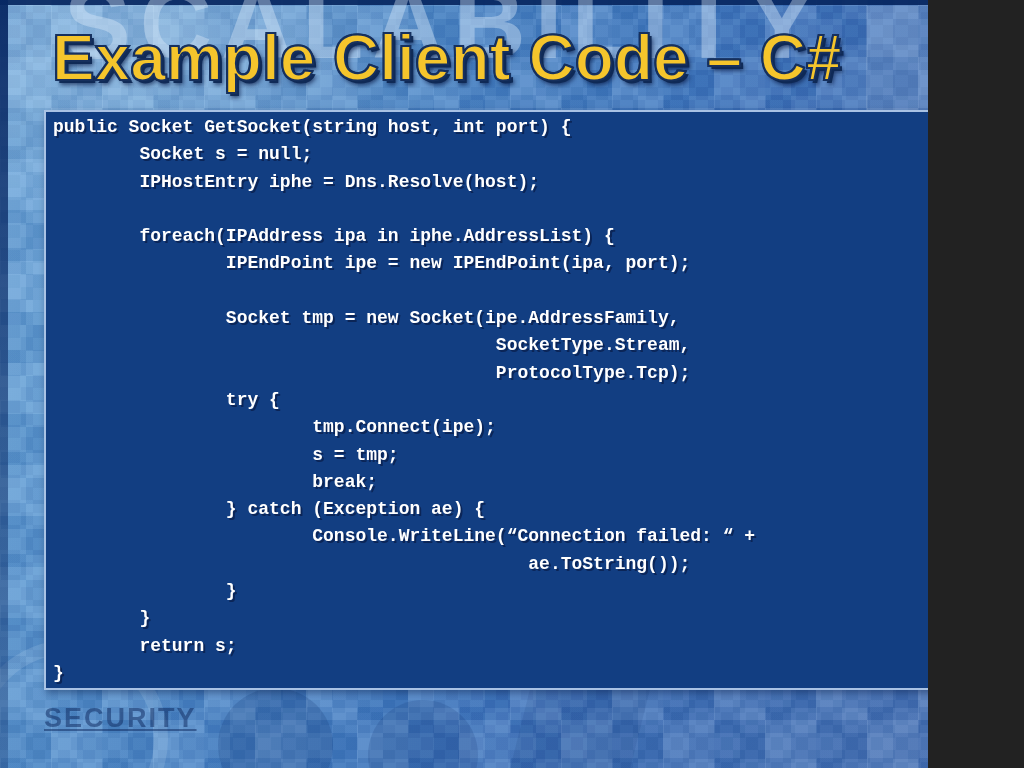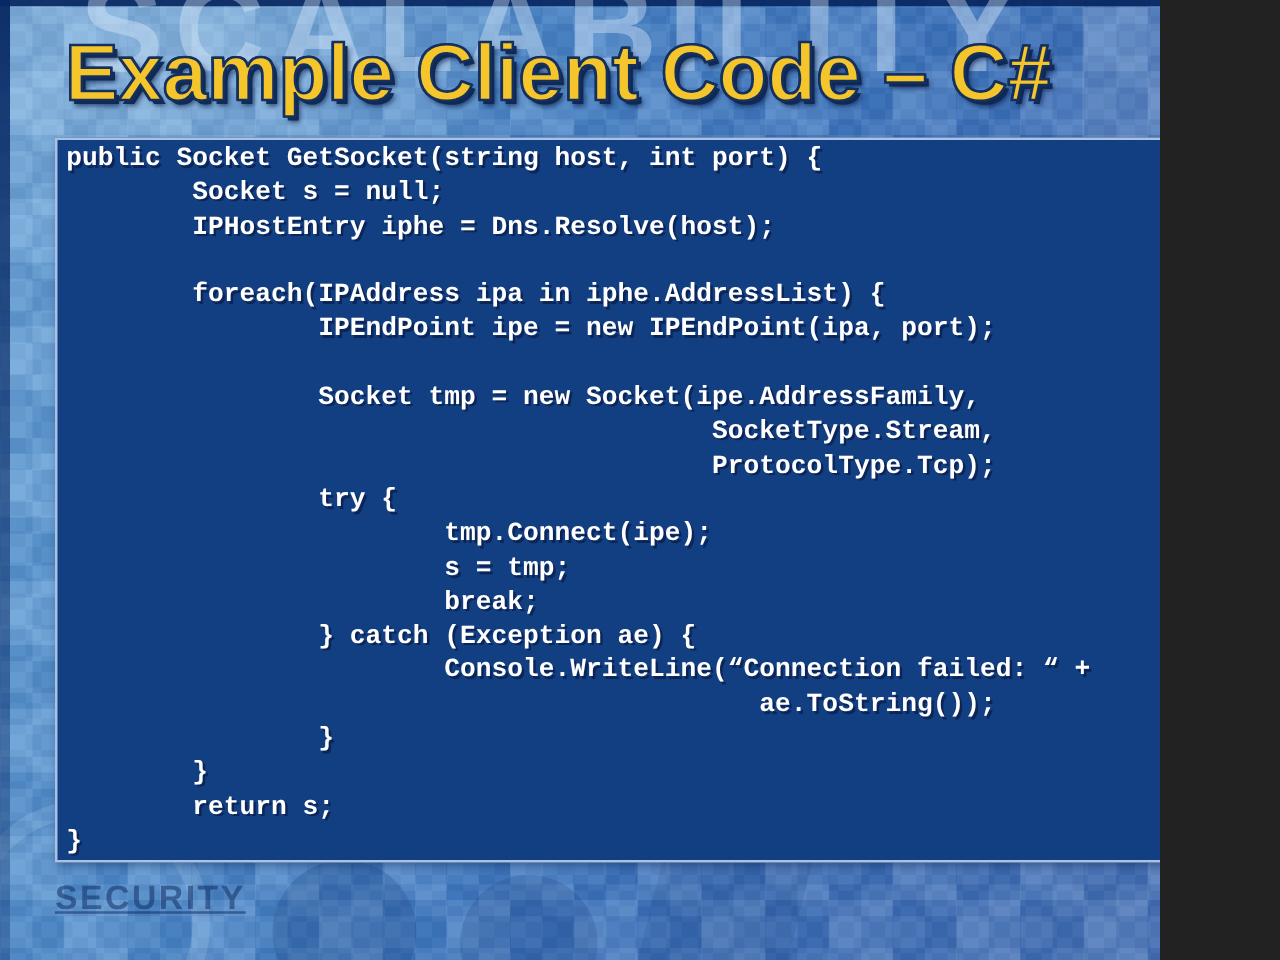--- a/index.html
+++ b/index.html
@@ -62,21 +62,21 @@
     position:absolute;left:44px;top:110px;width:942px;height:580px;z-index:3;
     background:var(--code-panel-bg,#123E82);
     border:2px solid var(--code-panel-border,#A9C2E4);
     box-sizing:border-box;
     box-shadow:2px 3px 7px rgba(5,20,60,0.40);
   }
   .code{
     margin:0;padding:2px 4px 0 7px;
     font-family:"Liberation Mono","DejaVu Sans Mono",monospace;
     font-weight:bold;
-    font-size:21px;line-height:27.3px;
+    font-size:18px;line-height:27.3px;
     white-space:pre;
     color:var(--code-text,#FFFFFF);
     text-shadow:2px 2px 0 rgba(5,16,52,0.55);
   }
 </style>
 </head>
 <body>
 
 <div class="slide">
 

